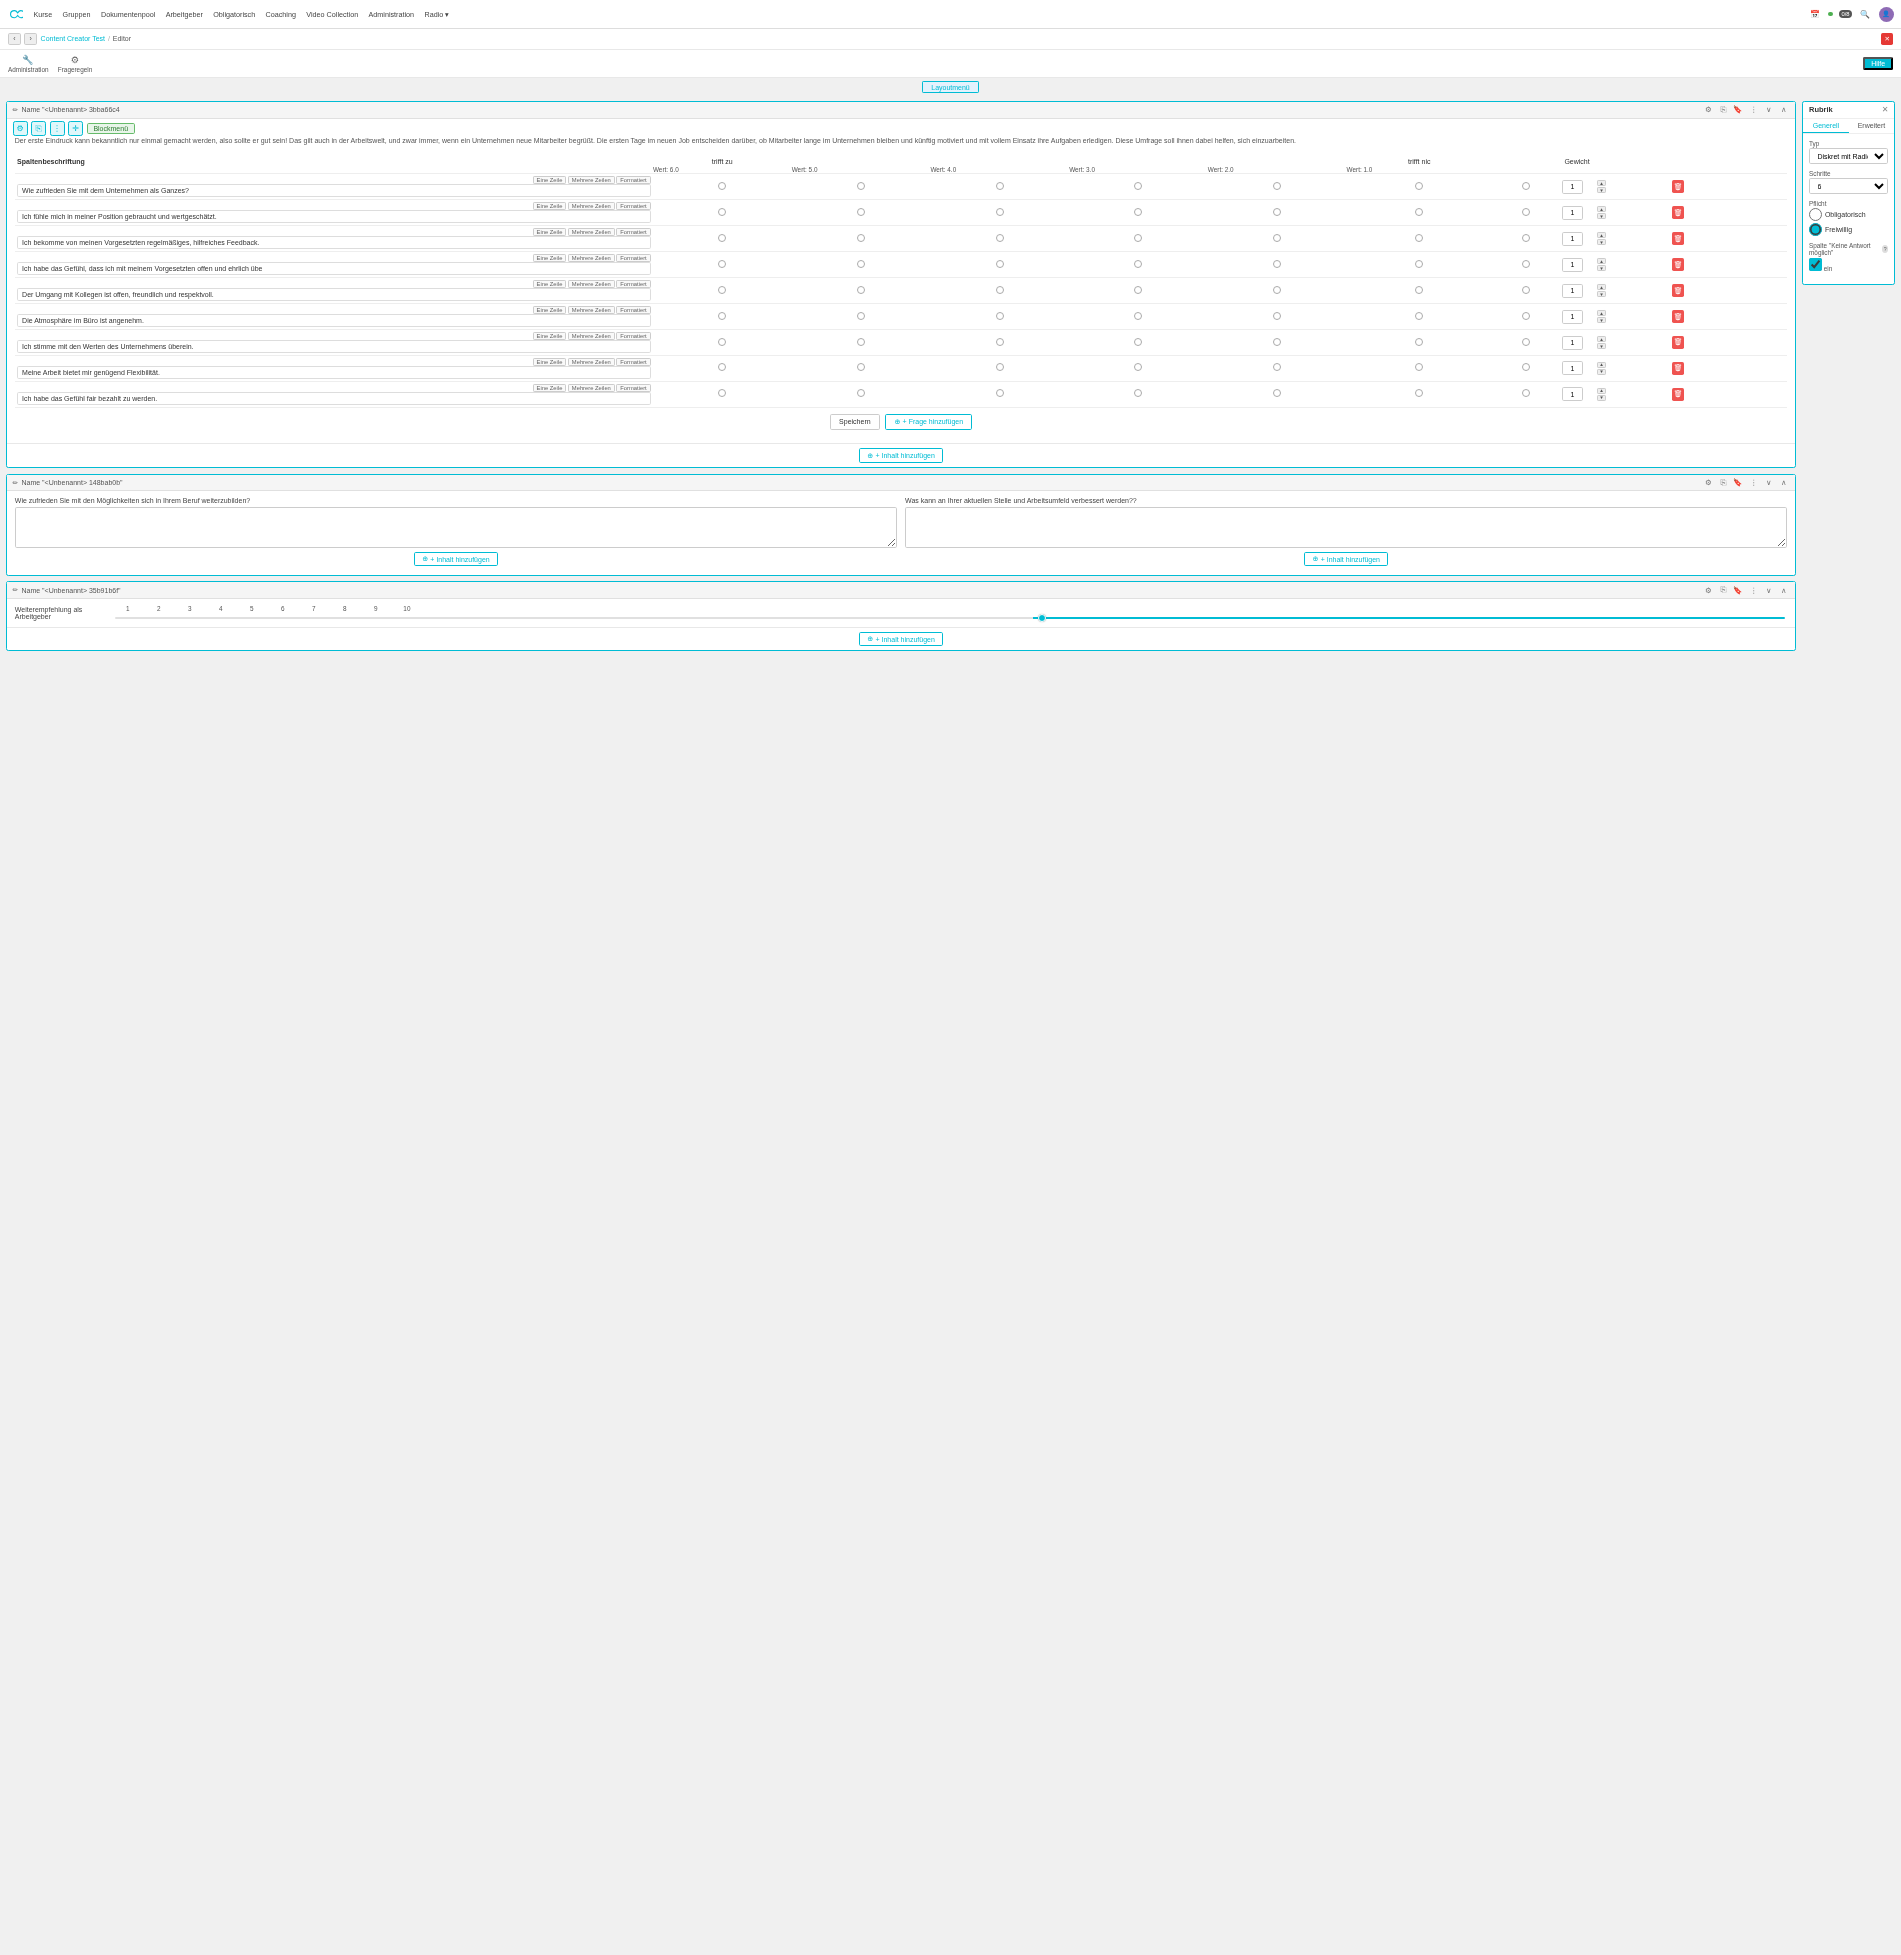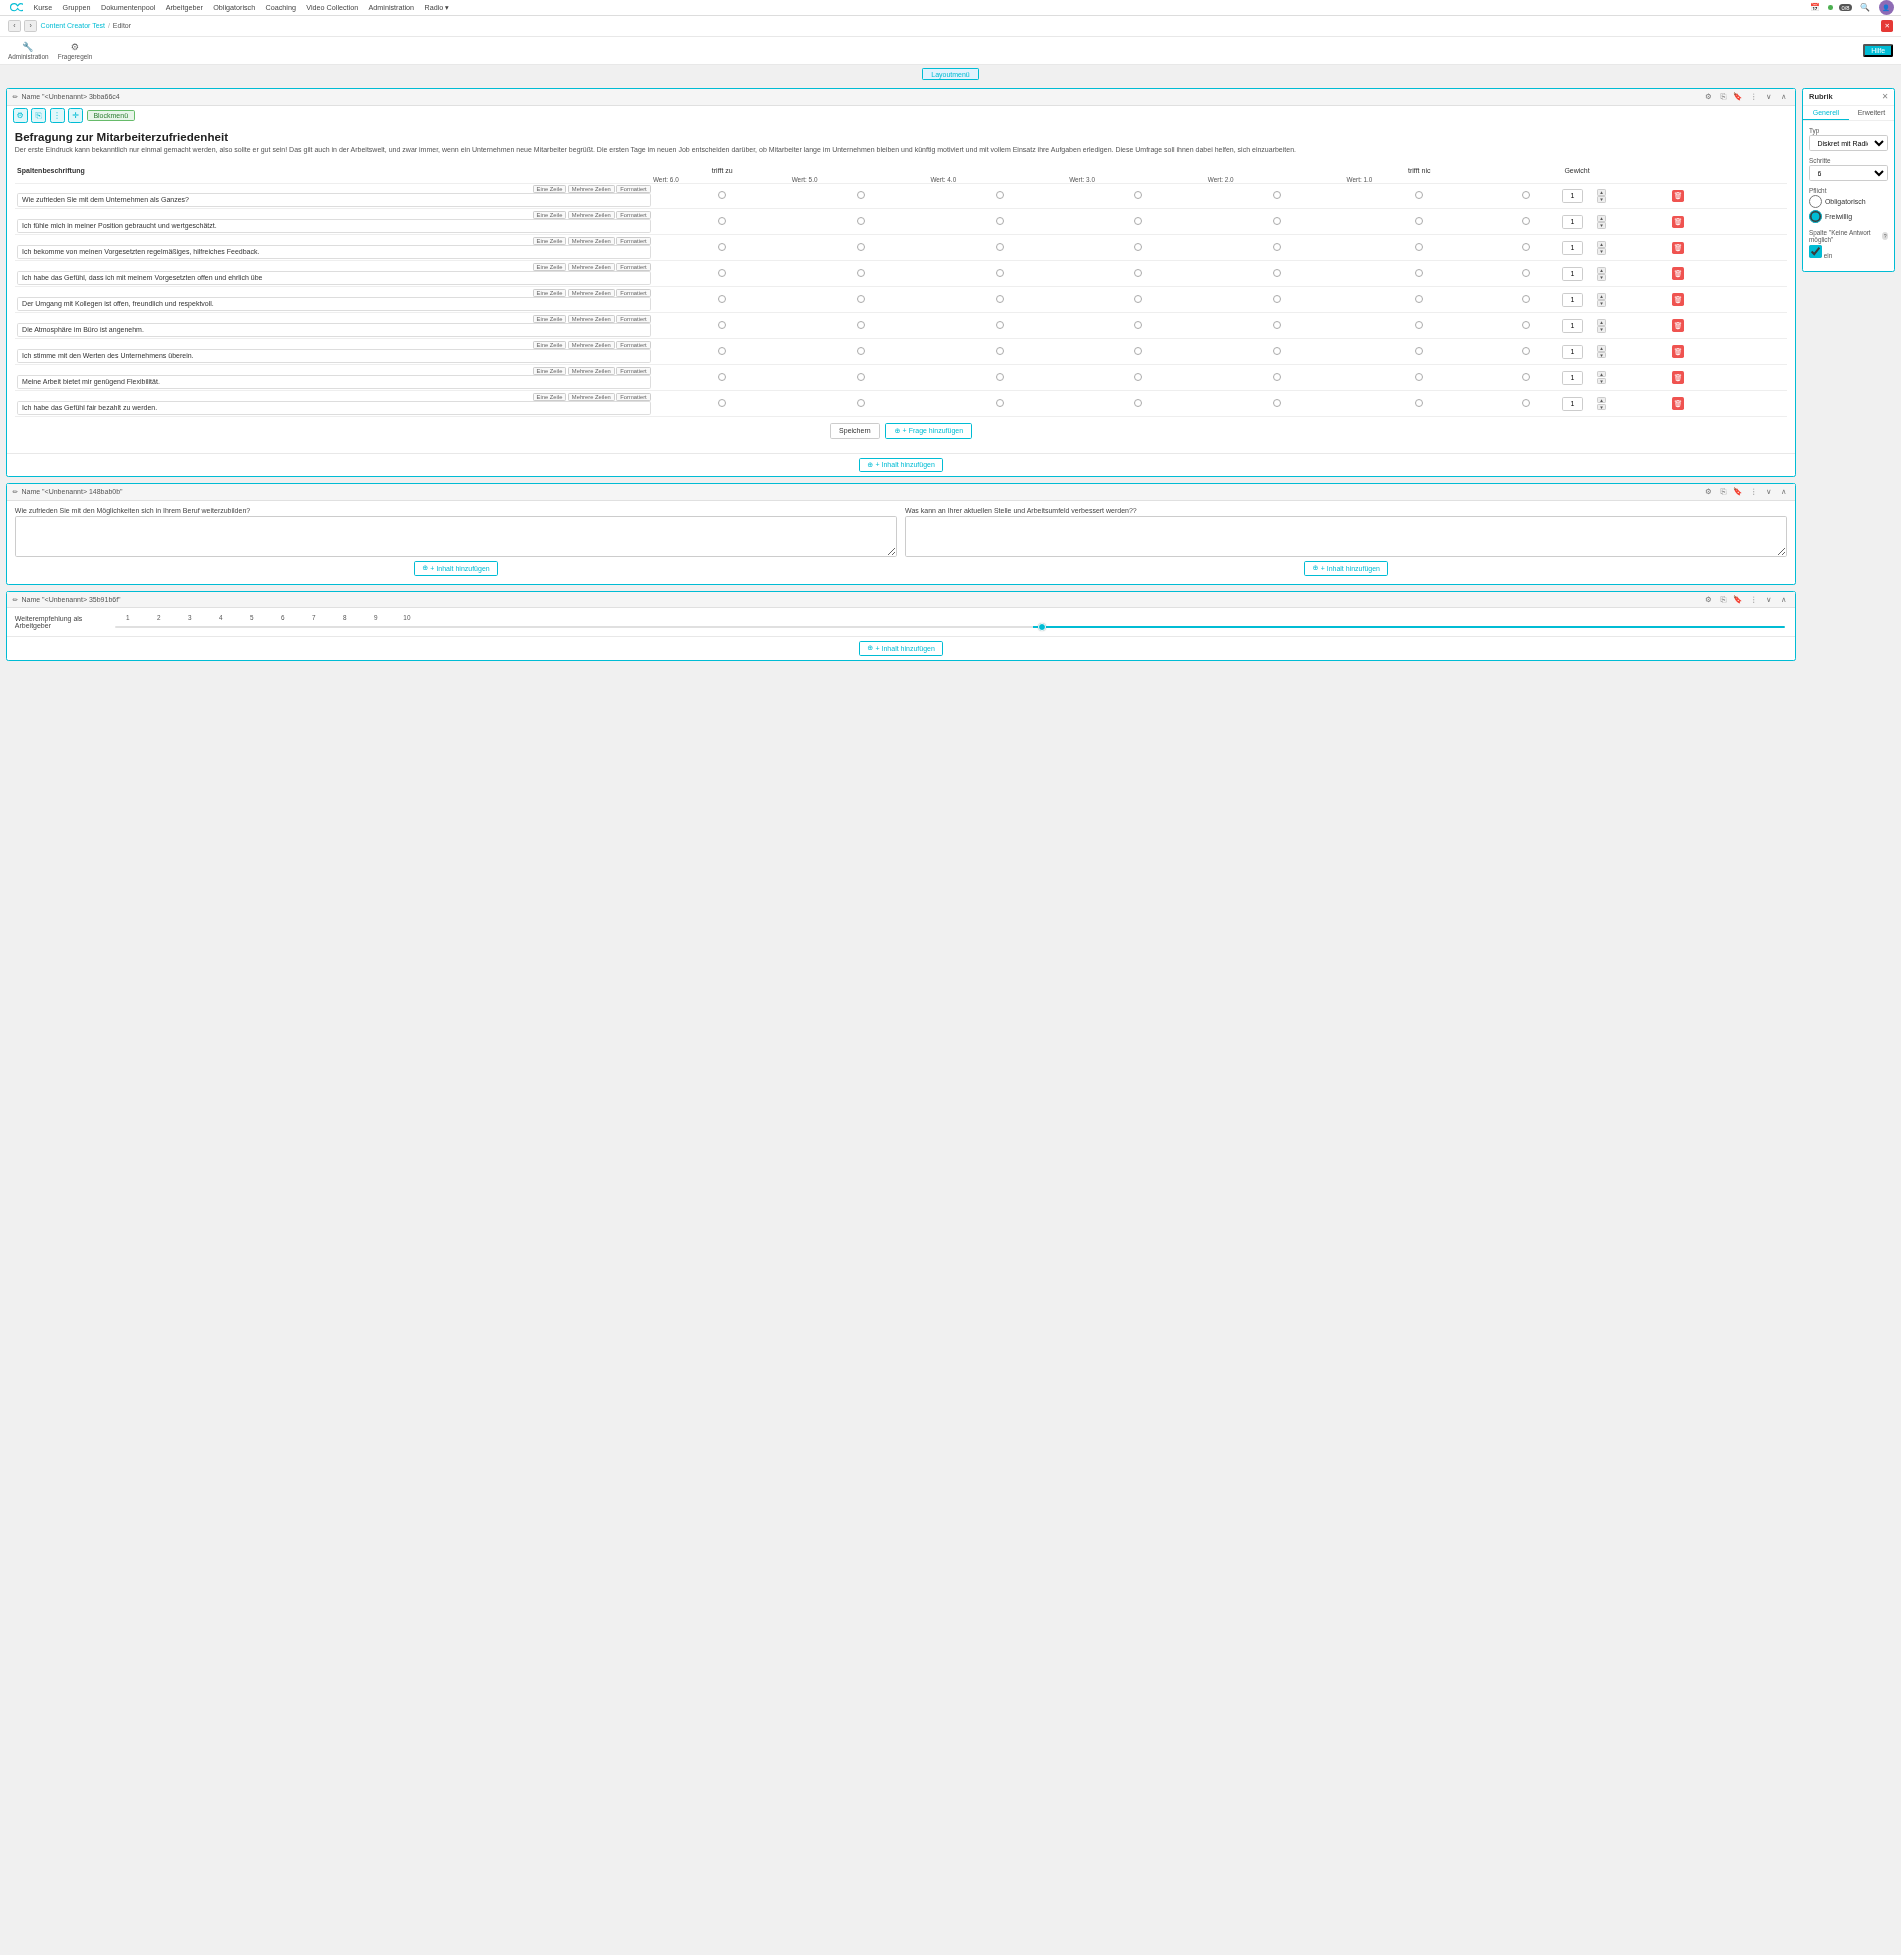--- a/index.html
+++ b/index.html
@@ -1,19 +1,19 @@
 <!DOCTYPE html>
 <html style="font-size:9.3px"><head>
   <meta charset="utf-8">
   <style>
     * { box-sizing: border-box; margin: 0; padding: 0; }
     body { font-family: -apple-system, BlinkMacSystemFont, 'Segoe UI', sans-serif; font-size: 7.5px; background: #f0f0f0; color: #333; }
 
     
-    .topnav { display: flex; align-items: center; background: #fff; border-bottom: 0.6px solid #ddd; padding: 0 7px; height: 16px; gap: 10.4px; }
+    .topnav { display: flex; align-items: center; background: #fff; border-bottom: 0.6px solid #ddd; padding: 0 7px; height: 29px; gap: 10.4px; }
     .topnav-logo { width: 16px; height: 10.4px; display: flex; align-items: center; justify-content: center; color: #00bcd4; font-size: 11.6px; }
     .topnav-item { font-size: 7.2px; color: #444; cursor: pointer; white-space: nowrap; }
     .topnav-right { margin-left: auto; display: flex; align-items: center; gap: 5.8px; }
     .topnav-icon { width: 15px; height: 15px; display: flex; align-items: center; justify-content: center; cursor: pointer; color: #555; font-size: 8px; }
     .topnav-badge { background: #555; color: #fff; border-radius: 5.8px; font-size: 5.8px; padding: 0.6px 2.9px; }
     .topnav-dot { width: 4.6px; height: 4.6px; background: #4caf50; border-radius: 50%; }
     .topnav-avatar { width: 15px; height: 15px; border-radius: 50%; background: #8e6bb5; display: flex; align-items: center; justify-content: center; color: #fff; font-size: 6.4px; }
 
     
     .breadcrumb-bar { background: #fff; border-bottom: 0.6px solid #e8e8e8; padding: 3.5px 8px; display: flex; align-items: center; justify-content: space-between; }
@@ -201,21 +201,20 @@
       </div>
 
       <div style="padding:2.3px 5.8px 0; display:flex; align-items:center; gap:3.5px;">
         <div class="block-menu-btn">⚙</div>
         <div class="block-menu-btn">⎘</div>
         <div class="block-menu-btn">⋮</div>
         <div class="block-menu-btn">✛</div>
         <span class="block-menu-label highlight-label-green">Blockmenü</span>
       </div>
 
-      <div class="survey-title">Befragung zur Mitarbeiterzufriedenheit</div>
       <div class="survey-desc">Der erste Eindruck kann bekanntlich nur einmal gemacht werden, also sollte er gut sein! Das gilt auch in der Arbeitswelt, und zwar immer, wenn ein Unternehmen neue Mitarbeiter begrüßt. Die ersten Tage im neuen Job entscheiden darüber, ob Mitarbeiter lange im Unternehmen bleiben und künftig motiviert und mit vollem Einsatz ihre Aufgaben erledigen. Diese Umfrage soll ihnen dabei helfen, sich einzuarbeiten.</div>
 
       <div class="rubric-block">
         <table class="rubric-table">
           <thead>
             <tr class="rubric-header-row">
               <td class="col-label">Spaltenbeschriftung</td>
               <td class="col-trifft">trifft zu</td>
               <td></td>
                 <td></td>

